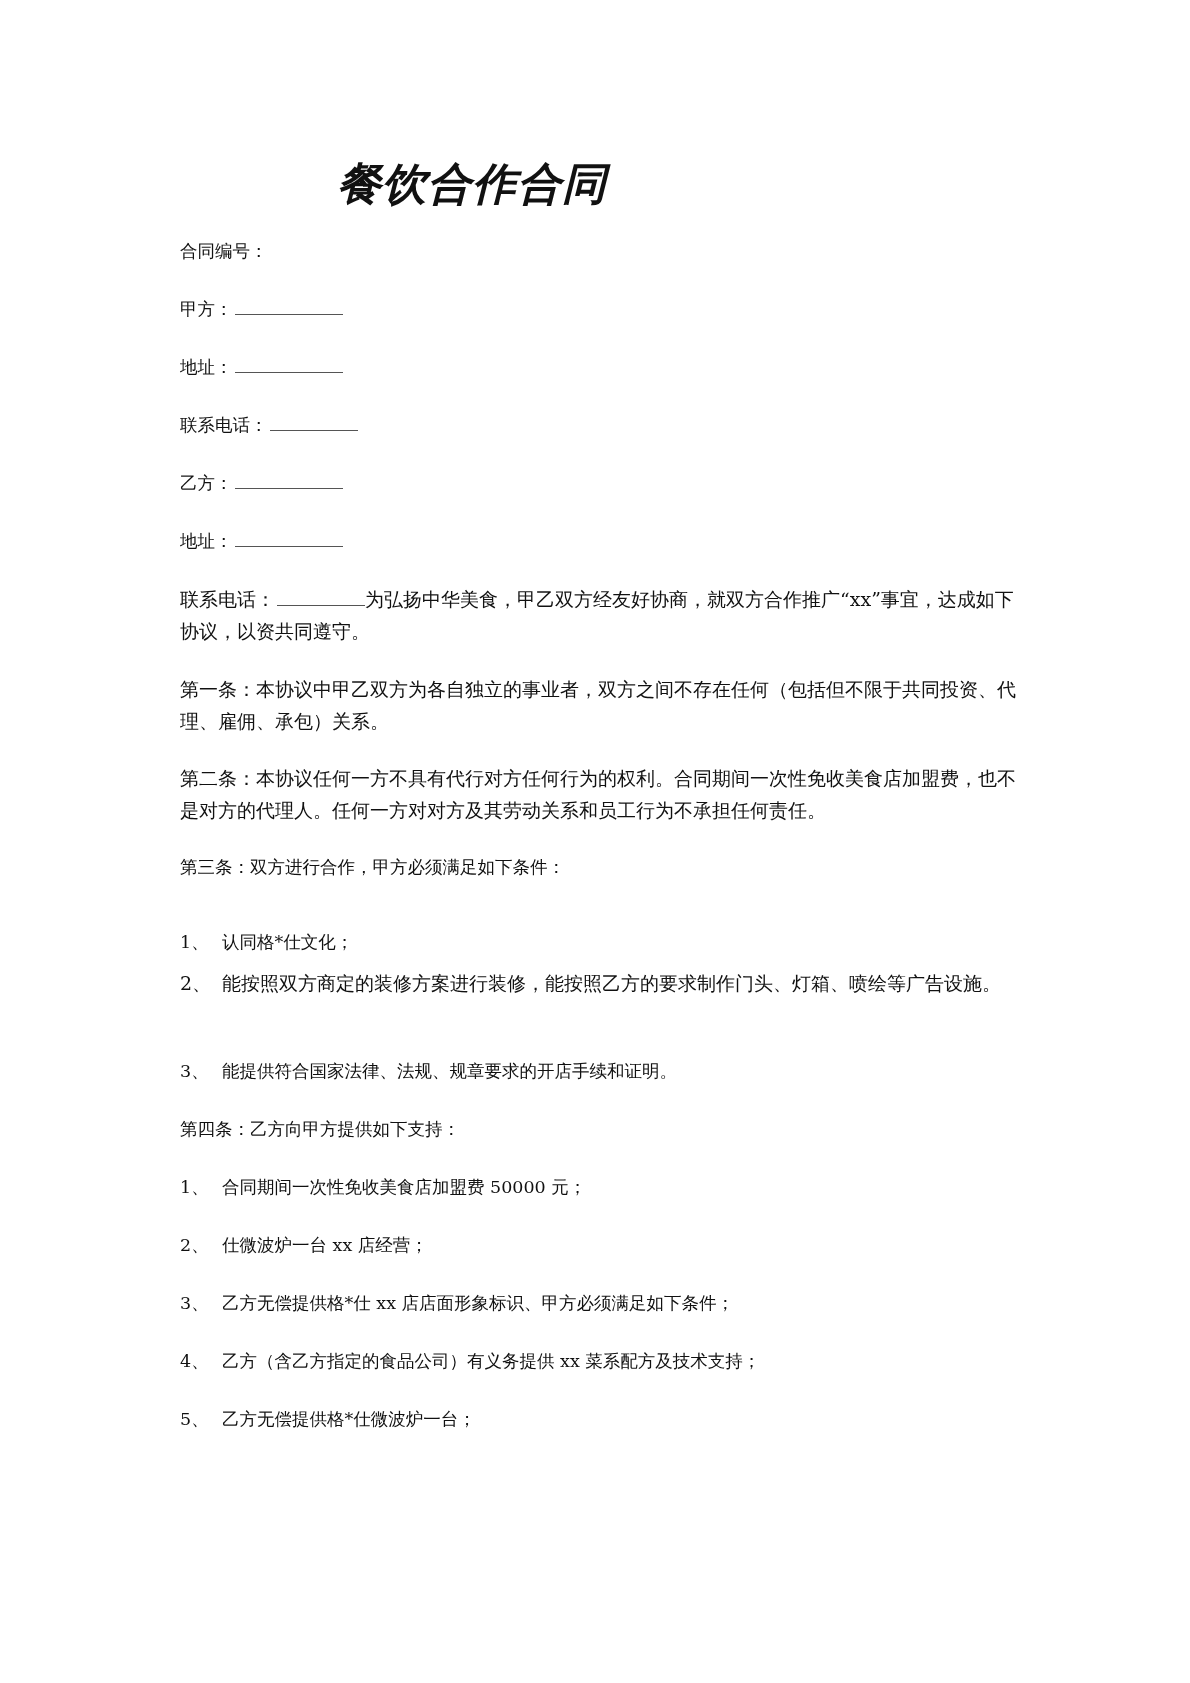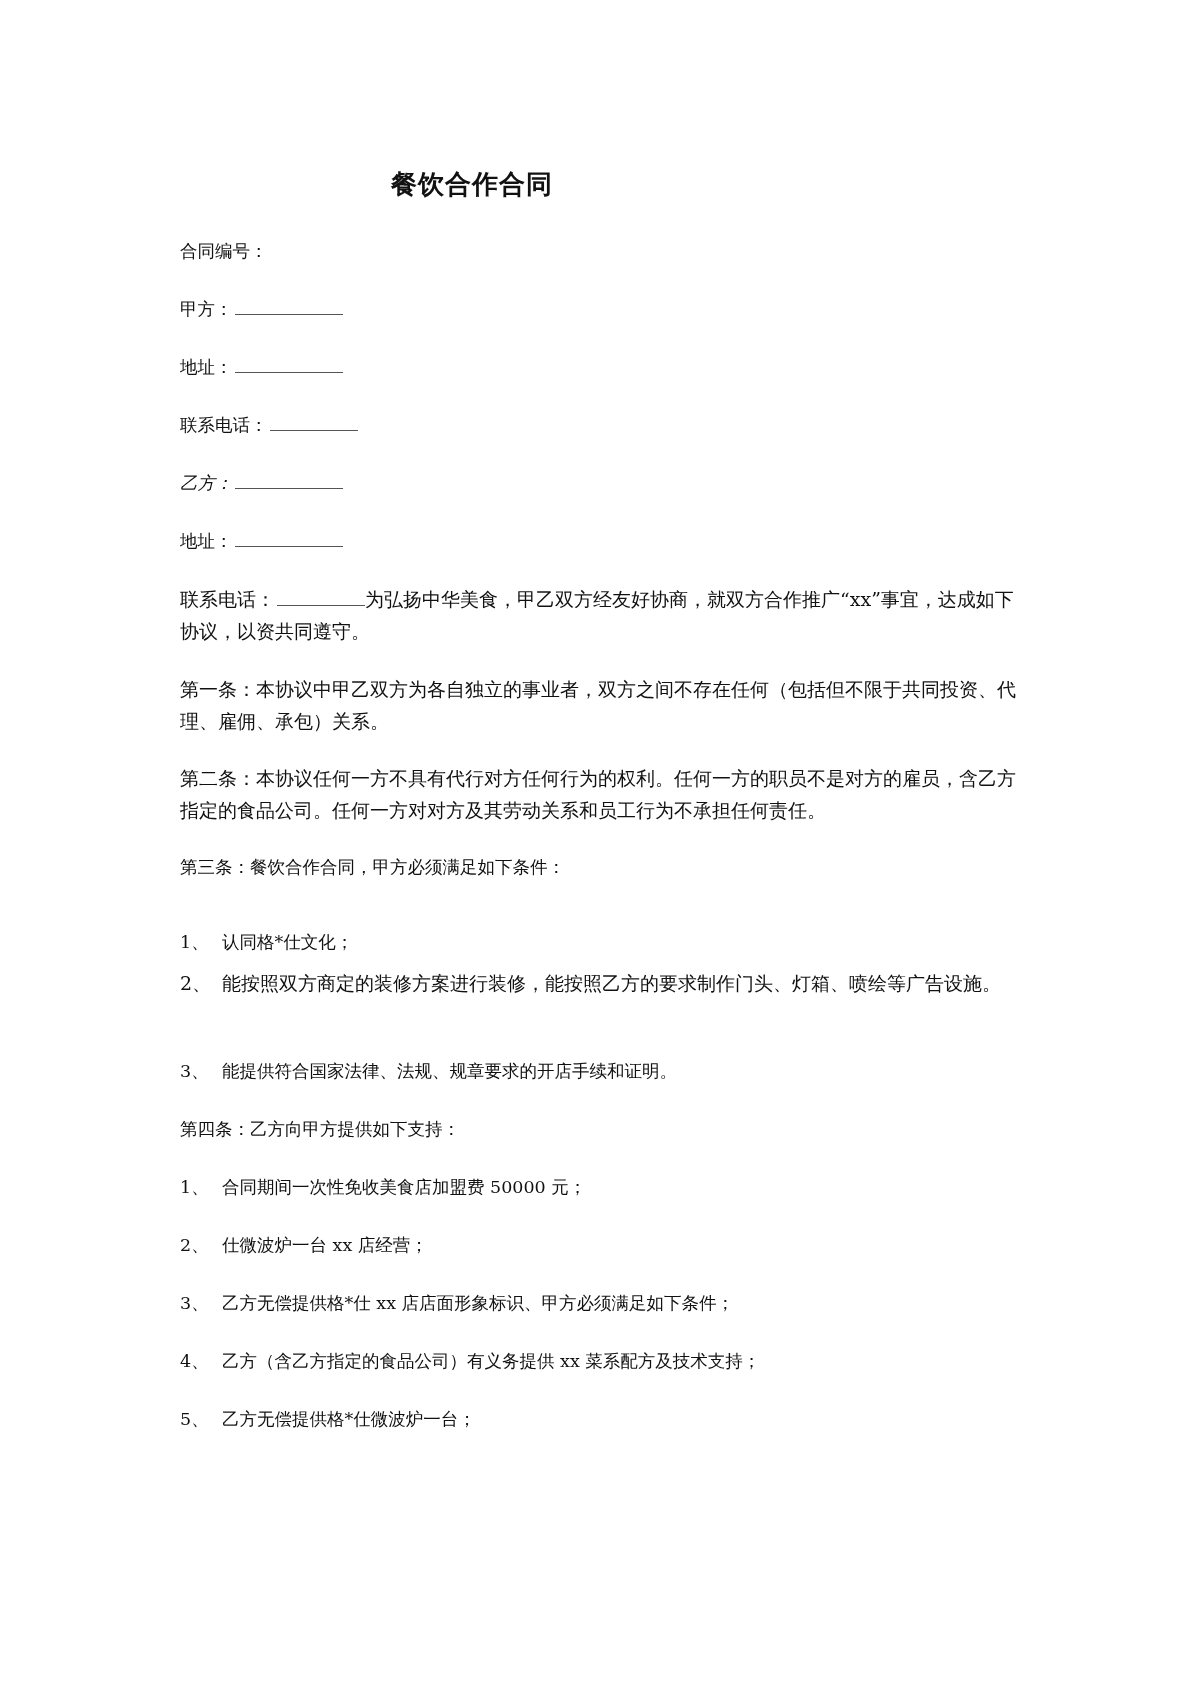--- a/index.html
+++ b/index.html
@@ -1,20 +1,20 @@
 <!DOCTYPE html>
 <html><head>
 <meta charset="utf-8">
 <style>
   html, body { margin: 0; padding: 0; background: #ffffff; }
   body { width: 1190px; height: 1683px; position: relative; overflow: hidden;
          font-family: "DejaVu Serif", "Liberation Serif", serif; color: #111; }
   .page { position: absolute; left: 0; top: 0; width: 1190px; height: 1683px; }
   .title { position: absolute; left: 0; width: 944px; top: 160px; text-align: center;
-           font-size: 26px; font-weight: bold; letter-spacing: 1px; line-height: 48px; }
+           font-size: 44px; font-weight: bold; letter-spacing: 1px; line-height: 48px; font-style: italic; }
   .line { position: absolute; left: 180px; width: 840px; font-size: 17.5px; line-height: 32px;
           white-space: nowrap; }
   .para { position: absolute; left: 180px; width: 840px; font-size: 19px; line-height: 32px; }
   .blank { display: inline-block; border-bottom: 1px solid #555; height: 18px; vertical-align: baseline; margin-left: 2px; }
   .num { display: inline-block; width: 42px; }
 </style>
 </head>
 <body>
 
 <div class="page">
@@ -30,37 +30,37 @@
   </div>
 
   <div class="line" style="top:351px;">
     <span>地址：</span><span class="blank" style="width:108px;"></span>
   </div>
 
   <div class="line" style="top:409px;">
     <span>联系电话：</span><span class="blank" style="width:88px;"></span>
   </div>
 
-  <div class="line" style="top:467px;font-style:italic;">
+  <div class="line" style="top:467px;">
     <span>乙方：</span><span class="blank" style="width:108px;"></span>
   </div>
 
   <div class="line" style="top:525px;">
     <span>地址：</span><span class="blank" style="width:108px;"></span>
   </div>
 
   <div class="para" style="top:583px;">
     <span>联系电话：</span><span class="blank" style="width:88px;"></span><span>为弘扬中华美食，甲乙双方经友好协商，就双方合作推广“xx”事宜，达成如下协议，以资共同遵守。</span>
   </div>
 
   <div class="para" style="top:673px;">第一条：本协议中甲乙双方为各自独立的事业者，双方之间不存在任何（包括但不限于共同投资、代理、雇佣、承包）关系。</div>
 
-  <div class="para" style="top:762px;">第二条：本协议任何一方不具有代行对方任何行为的权利。任何一方的职员不是对方的雇员，含乙方指定的食品公司。任何一方对对方及其劳动关系和员工行为不承担任何责任。</div>
+  <div class="para" style="top:762px;">第二条：本协议任何一方不具有代行对方任何行为的权利。合同期间一次性免收美食店加盟费，也不是对方的代理人。任何一方对对方及其劳动关系和员工行为不承担任何责任。</div>
 
-  <div class="line" style="top:851px;">第三条：餐饮合作合同，甲方必须满足如下条件：</div>
+  <div class="line" style="top:851px;">第三条：双方进行合作，甲方必须满足如下条件：</div>
 
   <div class="line" style="top:926px;">
     <span class="num">1、</span><span>认同格*仕文化；</span>
   </div>
 
   <div class="para" style="top:967px;">
     <span class="num">2、</span><span>能按照双方商定的装修方案进行装修，能按照乙方的要求制作门头、灯箱、喷绘等广告设施。</span>
   </div>
 
   <div class="line" style="top:1055px;">

